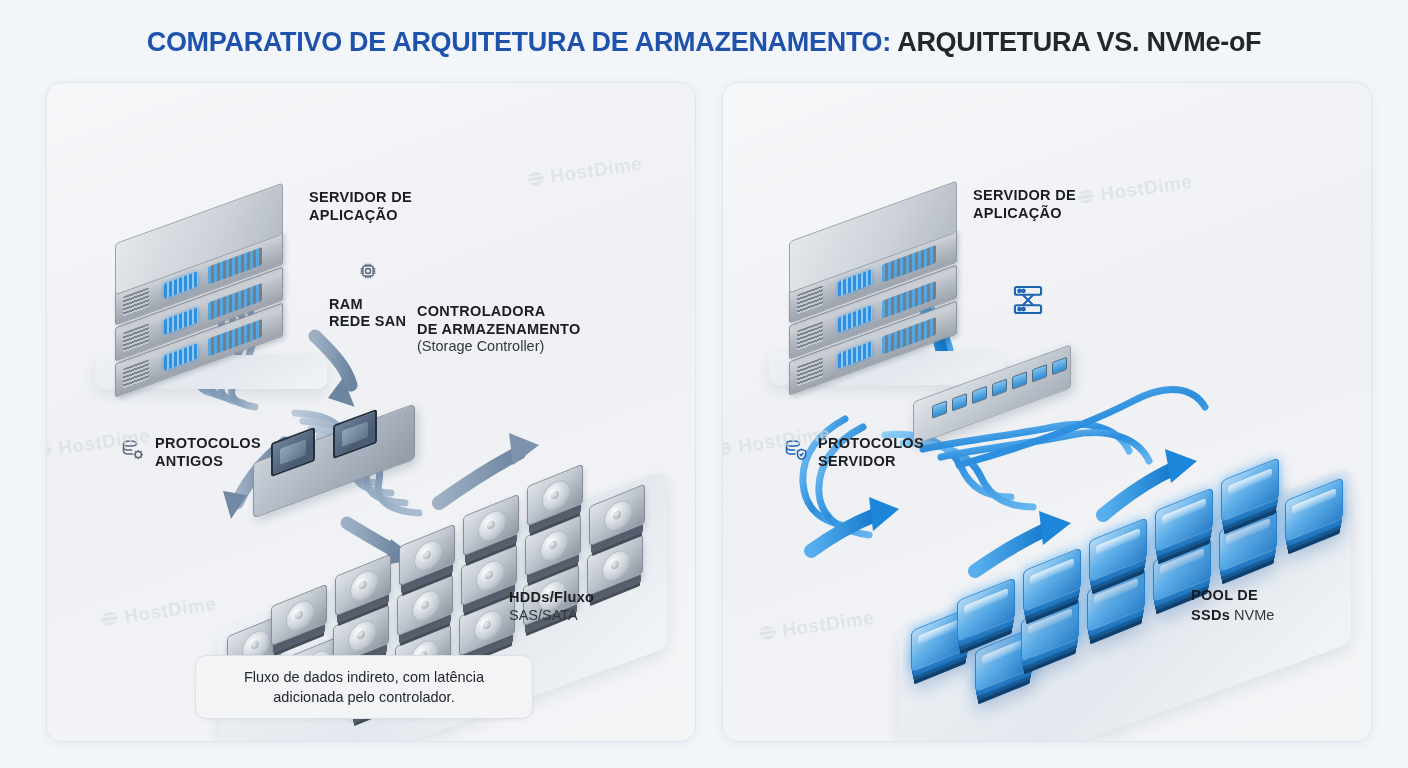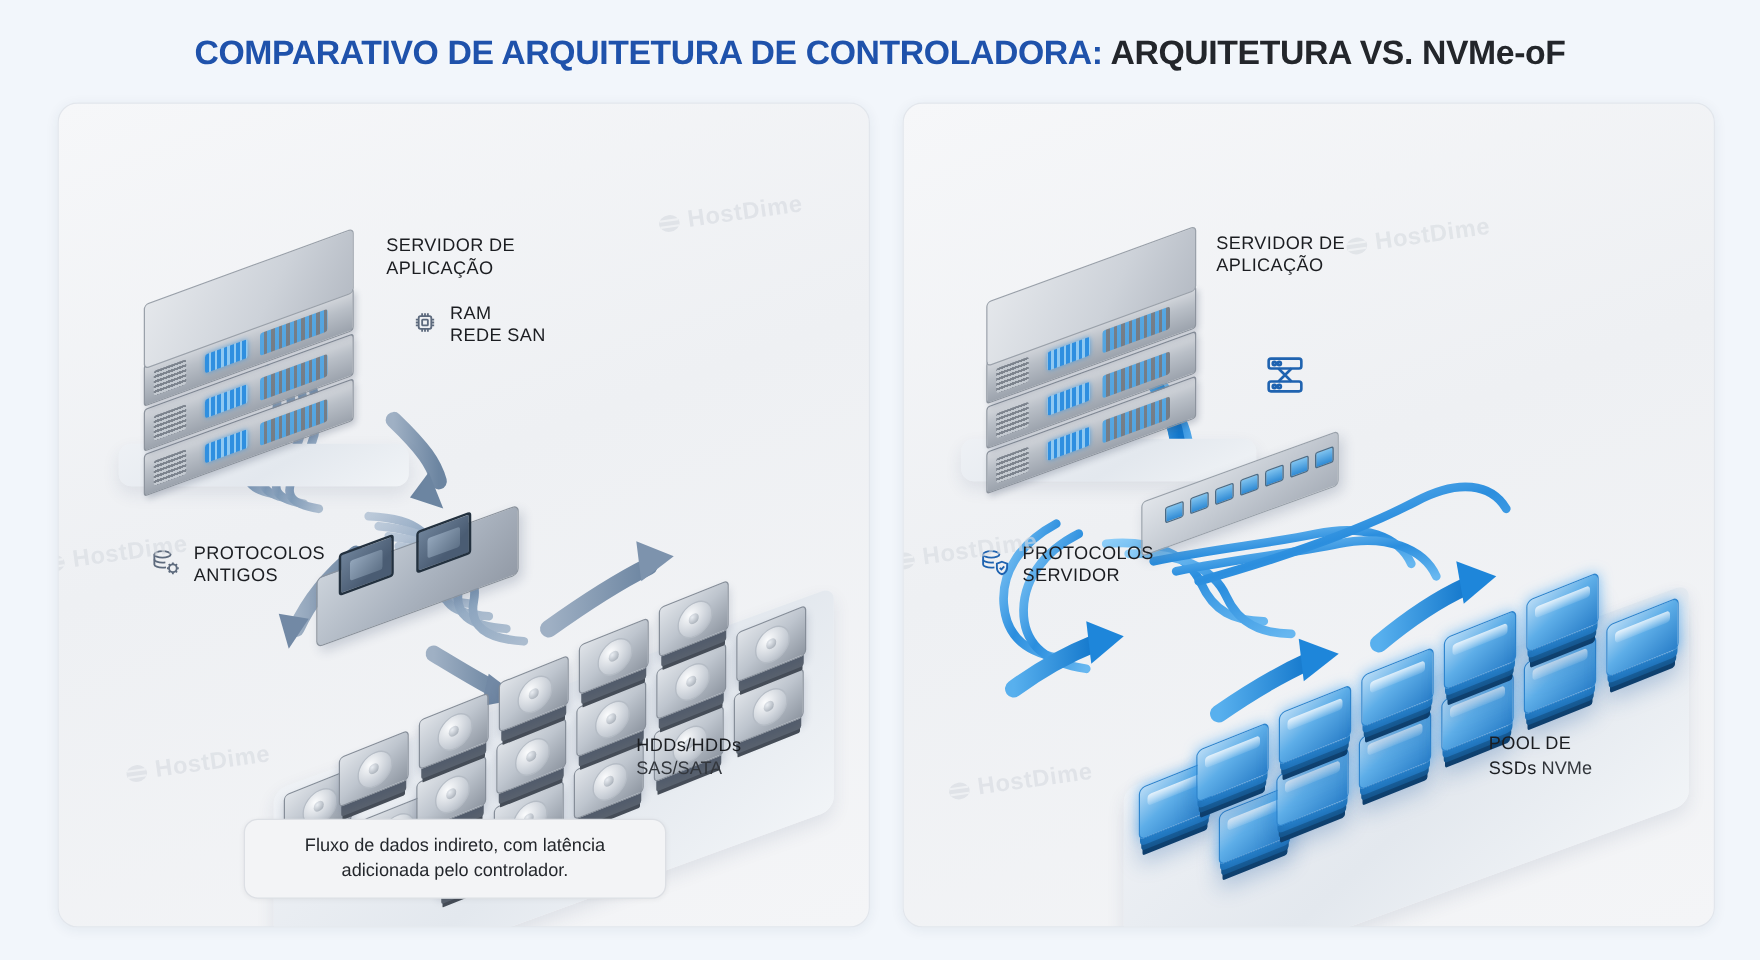--- a/index.html
+++ b/index.html
@@ -63,21 +63,21 @@
     box-shadow:0 1px 4px rgba(0,0,0,.05);
   }
   #caption-nvmeof {
     left:158px; width:352px;
     background:#dbeefc; border:1px solid #8dc3ea;
     box-shadow:0 1px 4px rgba(20,90,160,.10);
   }
 
   
   .lbl { position:absolute; line-height:1.22; }
-  .lbl .b  { font-weight:normal; color:#1b1d21; font-size:14.5px; letter-spacing:.3px; }
+  .lbl .b  { font-weight:bold; color:#1b1d21; font-size:14.5px; letter-spacing:.3px; }
   .lbl .n  { font-weight:normal; color:#33373d; font-size:14.5px; }
   .lbl.withicon { display:flex; align-items:center; gap:9px; }
 
   
   .floor {
     position:absolute;
     background:linear-gradient(150deg,#eef1f5 0%,#e3e8ee 55%,#f1f4f7 100%);
     border-radius:10px;
     box-shadow:0 6px 14px rgba(40,60,95,.10);
   }
@@ -189,21 +189,21 @@
     background:linear-gradient(180deg,rgba(255,255,255,.75),rgba(255,255,255,.12));
   }
 
   
   .vec { position:absolute; top:0; left:0; width:650px; height:660px; pointer-events:none; }
 </style>
 </head>
 <body>
 
 <div id="page-title">
-  <span class="t-blue">COMPARATIVO DE ARQUITETURA DE CONTROLADORA:</span><span class="t-dark"> ARQUITETURA VS. NVMe-oF</span>
+  <span class="t-blue">COMPARATIVO DE ARQUITETURA DE ARMAZENAMENTO:</span><span class="t-dark"> ARQUITETURA VS. NVMe-oF</span>
 </div>
 
 <div class="panel" id="panel-traditional">
 
 
   <svg class="vec" viewBox="0 0 650 660">
     <defs>
       <linearGradient id="cableGray" x1="0" y1="0" x2="1" y2="1">
         <stop offset="0%" stop-color="#b9c7d8"></stop>
         <stop offset="50%" stop-color="#7e9ab8"></stop>
@@ -335,53 +335,58 @@
     <div class="hdd" style="left:362px; top:-18px;">
         <span class="dot"></span>
       </div>
   </div>
 
   <div class="lbl" style="left:262px;top:106px;">
     <div class="b">SERVIDOR DE</div>
     <div class="b">APLICAÇÃO</div>
   </div>
 
-  <div class="lbl withicon" style="left:282px;top:160px;">
+  <div class="lbl withicon" style="left:282px;top:177px;flex-direction:column;">
     <span>
       <svg width="22" height="22" viewBox="0 0 24 24" fill="none" stroke="#5d6a7d" stroke-width="1.6">
         <rect x="6.5" y="6.5" width="11" height="11" rx="1.5"></rect>
         <rect x="9.5" y="9.5" width="5" height="5" rx="0.6"></rect>
         <path d="M9.5 4v2.5M12 4v2.5M14.5 4v2.5M9.5 17.5V20M12 17.5V20M14.5 17.5V20M4 9.5h2.5M4 12h2.5M4 14.5h2.5M17.5 9.5H20M17.5 12H20M17.5 14.5H20"></path>
       </svg>
     </span>
     <span>
       <span class="b" style="display:block">RAM</span>
       <span class="b" style="display:block">REDE SAN</span>
     </span>
   </div>
 
+  <div class="lbl" style="left:370px;top:220px;">
+    <div class="b">CONTROLADORA</div>
+    <div class="b">DE ARMAZENAMENTO</div>
+    <div class="n">(Storage Controller)</div>
+  </div>
 
   <div class="lbl withicon" style="left:73px;top:352px;">
     <span>
       <svg width="26" height="26" viewBox="0 0 26 26" fill="none" stroke="#5d6a7d" stroke-width="1.5">
         <ellipse cx="10" cy="6.5" rx="6.5" ry="2.6"></ellipse>
         <path d="M3.5 6.5v8c0 1.44 2.91 2.6 6.5 2.6 1.0 0 1.96-.09 2.8-.25"></path>
         <path d="M3.5 10.5c0 1.44 2.91 2.6 6.5 2.6 .8 0 1.57-.06 2.28-.16"></path>
         <circle cx="18.3" cy="17.6" r="3.1"></circle>
         <path d="M18.3 12.9v1.3M18.3 21v1.3M13.6 17.6h1.3M21.7 17.6H23M15 14.3l.95.95M20.65 19.95l.95.95M21.6 14.3l-.95.95M15.95 19.95l-.95.95"></path>
       </svg>
     </span>
     <span>
       <span class="b" style="display:block">PROTOCOLOS</span>
       <span class="b" style="display:block">ANTIGOS</span>
     </span>
   </div>
 
   <div class="lbl" style="left:462px;top:506px;">
-    <div class="b">HDDs/HDDs</div>
+    <div class="b">HDDs/Fluxo</div>
     <div class="n">SAS/SATA</div>
   </div>
 
   <div class="wm" style="left:-14px;top:350px;">
     <svg width="20" height="20" viewBox="0 0 24 24" fill="#d7dbe1">
         <ellipse cx="12" cy="12" rx="10" ry="8"></ellipse>
         <path d="M3 9h18M3 15h18" stroke="#eef0f3" stroke-width="2"></path>
       </svg>
     <span>HostDime</span>
   </div>

